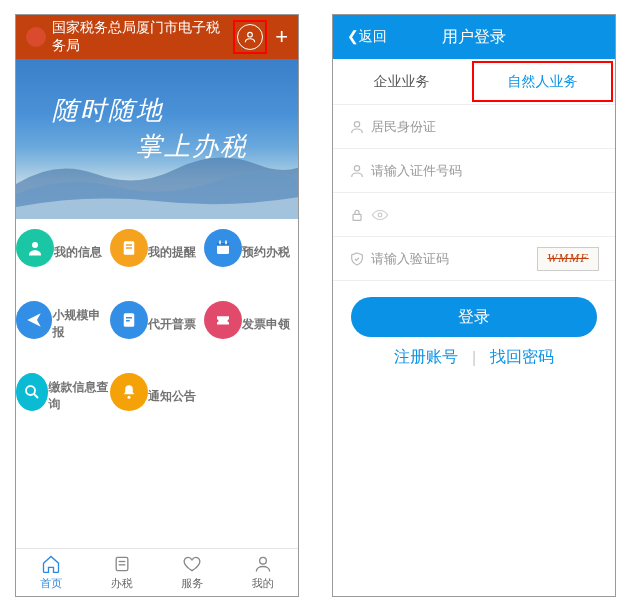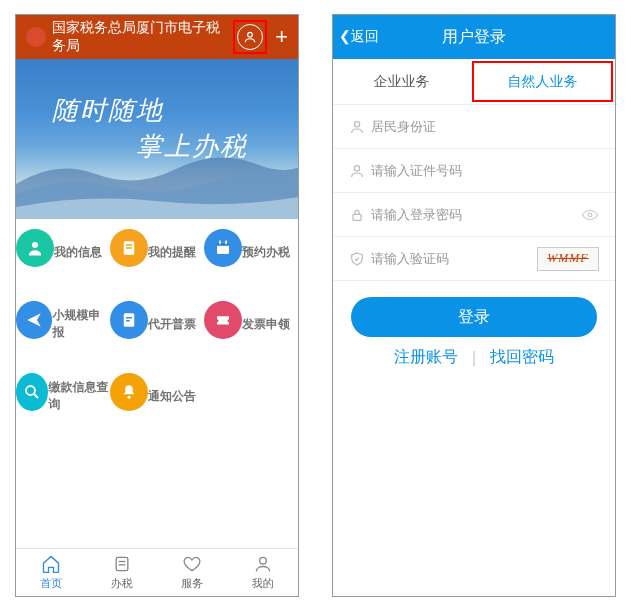--- a/index.html
+++ b/index.html
@@ -31,21 +31,21 @@
   .c-cyan { background: #0bbad3; }
   .c-yellow { background: #f5a208; }
 
   .bottom-nav { position: absolute; bottom: 0; left: 0; right: 0; height: 48px; border-top: 1px solid #e5e5e5; display: flex; background:#fff; }
   .bottom-nav .nav-item { flex: 1; display: flex; flex-direction: column; align-items: center; justify-content: center; font-size: 11px; color: #666; }
   .bottom-nav .nav-item.active { color: #2d88e0; }
   .bottom-nav .nav-ico { font-size: 18px; line-height: 1; margin-bottom: 2px; }
 
   
   .header-bar2 { background: #0a93e6; color: #fff; height: 44px; display: flex; align-items: center; justify-content: center; position: relative; }
-  .header-bar2 .back { position: absolute; left: 6px; font-size: 14px; }
+  .header-bar2 .back { position: absolute; left: 14px; font-size: 14px; }
   .header-bar2 .title2 { font-size: 16px; }
 
   .tabs { display: flex; height: 46px; border-bottom: 1px solid #eee; }
   .tabs .tab { flex: 1; display: flex; align-items: center; justify-content: center; font-size: 14px; color: #555; position: relative; }
   .tabs .tab.active { color: #0a93e6; }
   .tabs .tab.redbox { border: 2px solid #f00; margin: 2px; }
 
   .form { padding: 0 0; }
   .form .row { display: flex; align-items: center; height: 44px; border-bottom: 1px solid #eee; padding: 0 16px; color: #999; font-size: 13px; }
   .form .row .ico { width: 22px; display: inline-flex; color: #bbb; }
@@ -234,21 +234,20 @@
         </span>
       <span class="txt">请输入证件号码</span>
     </div>
     <div class="row">
       <span class="ico">
           <svg width="16" height="16" viewBox="0 0 24 24" fill="none" stroke="#bbb" stroke-width="1.8">
             <rect x="6" y="11" width="12" height="9" rx="1"></rect>
             <path d="M9 11V8a3 3 0 016 0v3"></path>
           </svg>
         </span>
-      <span class="txt">请输入登录密码</span>
       <span class="eye">
           <svg width="18" height="18" viewBox="0 0 24 24" fill="none" stroke="#ccc" stroke-width="1.6">
             <path d="M2 12s3.5-6 10-6 10 6 10 6-3.5 6-10 6-10-6-10-6z"></path>
             <circle cx="12" cy="12" r="2.5"></circle>
           </svg>
         </span>
     </div>
     <div class="row">
       <span class="ico">
           <svg width="16" height="16" viewBox="0 0 24 24" fill="none" stroke="#bbb" stroke-width="1.8">

